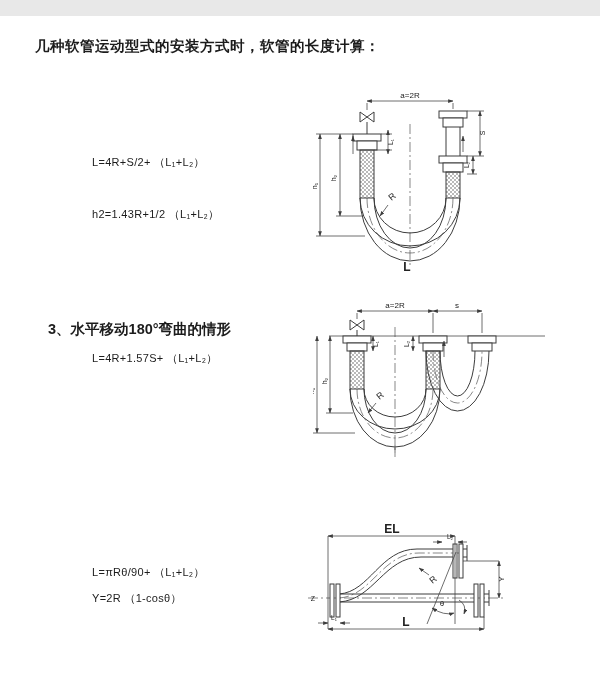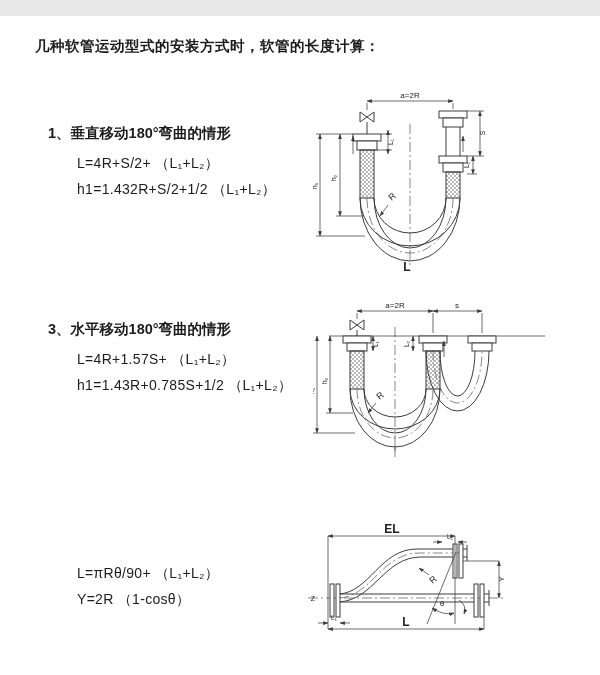--- a/index.html
+++ b/index.html
@@ -3,42 +3,40 @@
 <meta charset="utf-8">
 <style>
   html,body{margin:0;padding:0;background:#e8e8e8;}
   .page{
     position:relative;width:600px;height:675px;background:#fff;
     font-family:"Liberation Sans","DejaVu Sans",sans-serif;color:#1c1c1c;
     overflow:hidden;margin:16px auto;
   }
   .title{position:absolute;left:35px;top:21px;font-size:14.5px;font-weight:700;letter-spacing:.5px;white-space:nowrap;}
   .sec-h{position:absolute;left:48px;font-size:14.5px;font-weight:700;white-space:nowrap;}
-  .formula{position:absolute;left:77px;font-size:14px;font-weight:400;white-space:nowrap;letter-spacing:.3px;text-align:right;}
+  .formula{position:absolute;left:92px;font-size:11px;font-weight:400;white-space:nowrap;letter-spacing:.3px;text-align:right;}
   svg{position:absolute;}
   svg text{fill:#222;font-family:"Liberation Sans","DejaVu Sans",sans-serif;}
   .ln{stroke:#3d3d3d;fill:none;stroke-width:1;}
   .thin{stroke:#3d3d3d;fill:none;stroke-width:.75;}
   .cl{stroke:#555;fill:none;stroke-width:.7;stroke-dasharray:10 3 2 3;}
   .fl{fill:#fff;stroke:#3d3d3d;stroke-width:1;}
 </style>
 </head>
 <body>
 
 <div class="page">
 
   <div class="title">几种软管运动型式的安装方式时，软管的长度计算：</div>
 
-  <div class="sec-h" style="top:108px">1、垂直移动180°弯曲的情形</div>
   <div class="formula" style="top:139px">L=4R+S/2+ （L₁+L₂）</div>
-  <div class="formula" style="top:165px">h1=1.432R+S/2+1/2 （L₁+L₂）</div>
+  <div class="formula" style="top:191px">h2=1.43R+1/2 （L₁+L₂）</div>
 
   <div class="sec-h" style="top:304px">3、水平移动180°弯曲的情形</div>
   <div class="formula" style="top:335px">L=4R+1.57S+ （L₁+L₂）</div>
-  <div class="formula" style="top:361px">h1=1.43R+0.785S+1/2 （L₁+L₂）</div>
 
   <div class="formula" style="top:549px">L=πRθ/90+ （L₁+L₂）</div>
   <div class="formula" style="top:575px">Y=2R （1-cosθ）</div>
 
   <svg style="left:313px;top:70px" width="215" height="190" viewBox="0 0 215 190">
     <defs>
       <marker id="ar1" markerWidth="7" markerHeight="5" refX="6.5" refY="2.5" orient="auto-start-reverse">
         <path d="M0,0 L7,2.5 L0,5 z" fill="#3d3d3d"></path>
       </marker>
       <pattern id="hx1" width="4" height="4" patternUnits="userSpaceOnUse">

